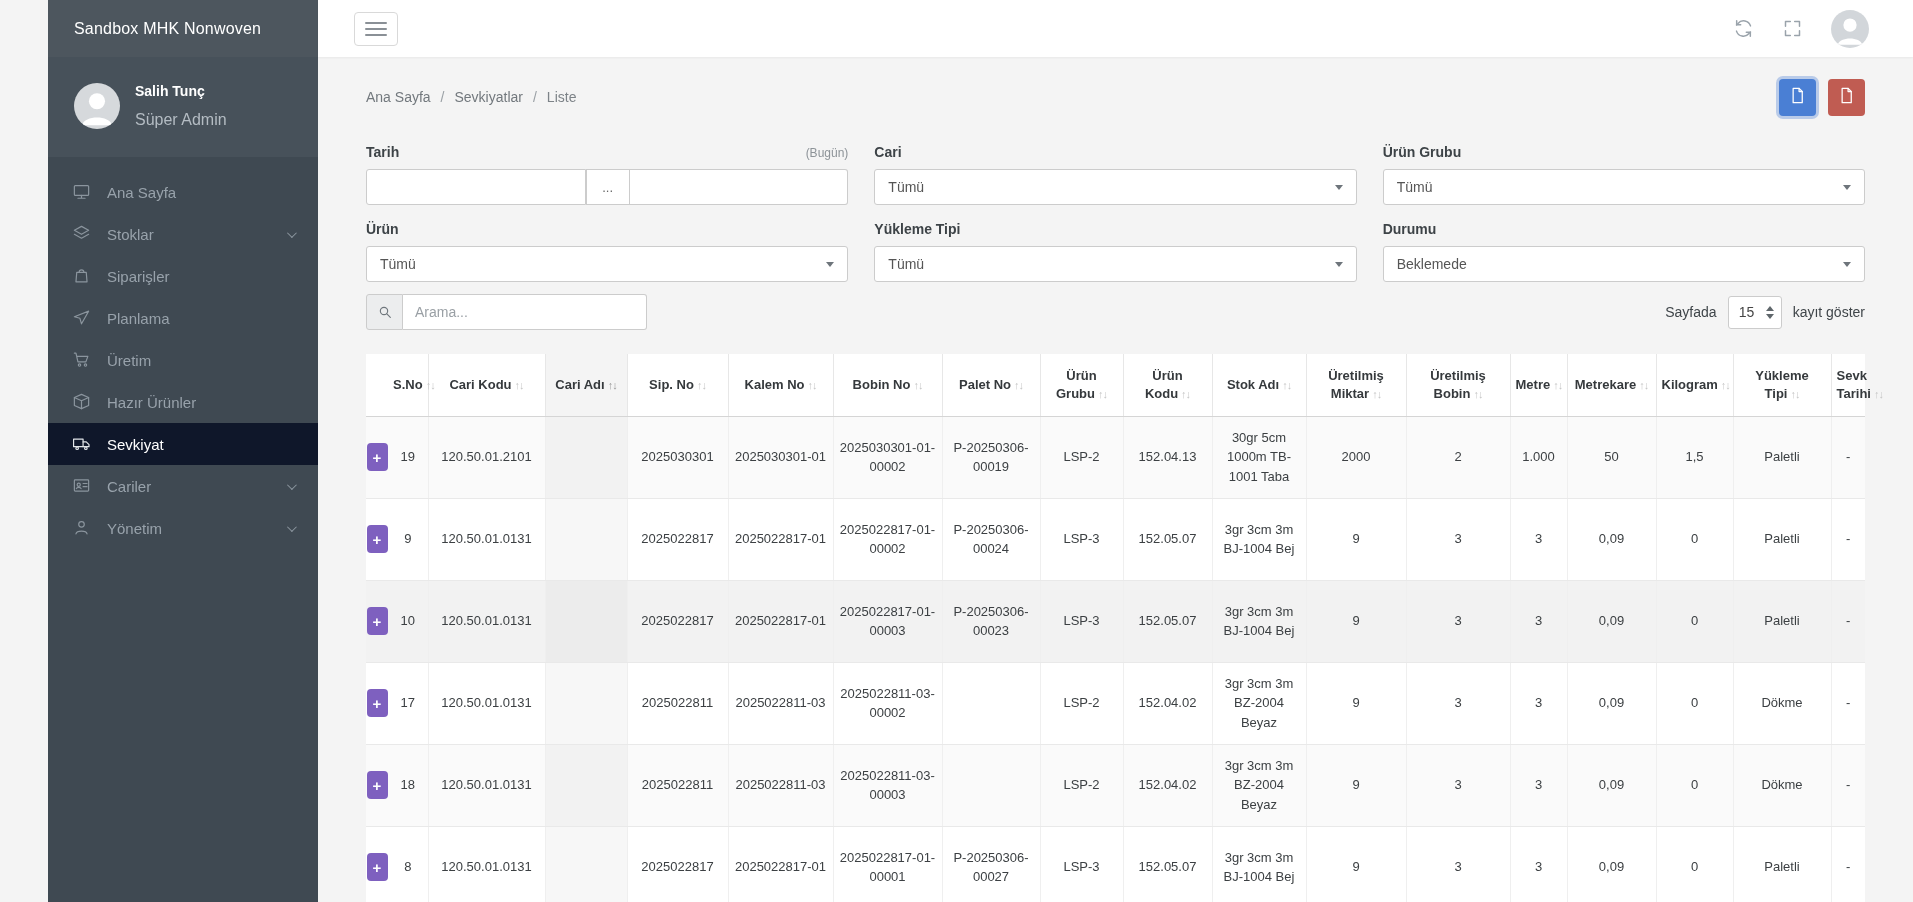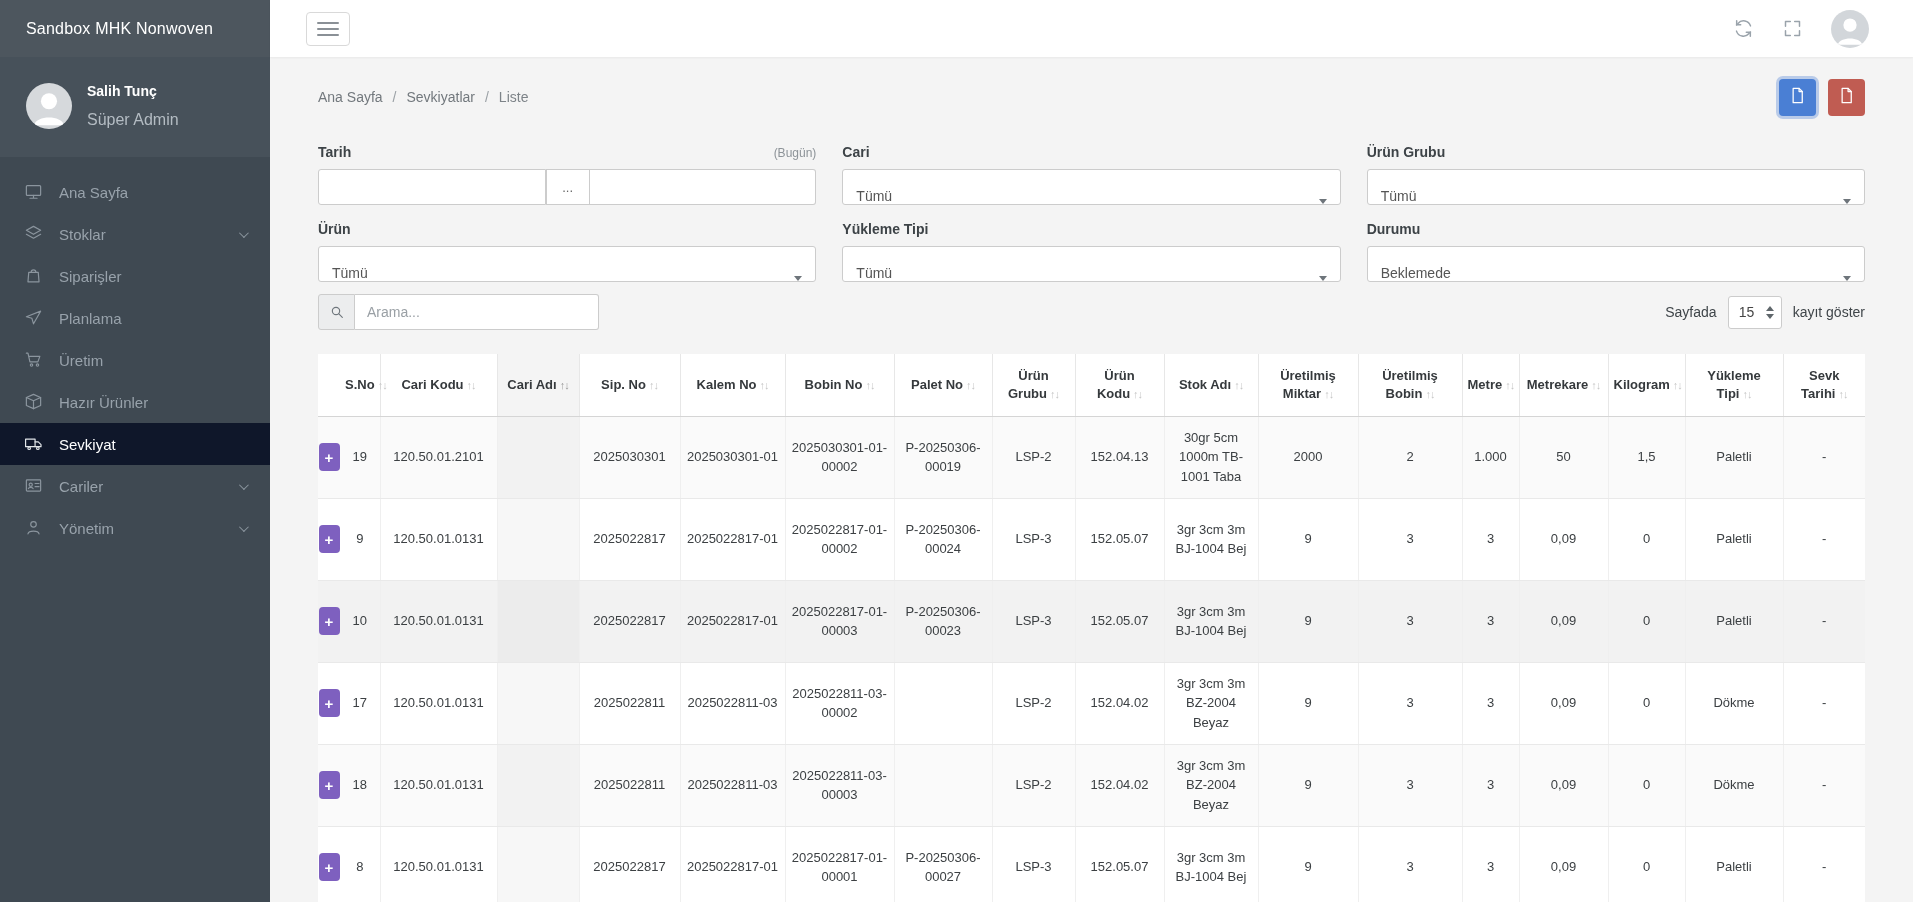--- a/index.html
+++ b/index.html
@@ -2,21 +2,21 @@
 <html><head>
 <meta charset="utf-8">
 <style>
   * { box-sizing: border-box; margin: 0; padding: 0; }
   html, body { width: 1913px; height: 902px; overflow: hidden; }
   body {
     font-family: "Liberation Sans", sans-serif;
     background: #f4f4f4;
     color: #3c4043;
   }
-  .app { display: flex; width: 1913px; height: 902px; }
+  .app { display: flex; width: 1913px; height: 902px; padding-left: 48px; }
 
   
   .sidebar { flex: 0 0 270px; background: #3f4952; display: flex; flex-direction: column; }
   .sidebar-header {
     height: 57px; background: #4d565e; color: #fff;
     display: flex; align-items: center; padding: 0 26px; font-size: 16px; letter-spacing: .2px;
   }
   .user-panel { background: #47515a; padding: 26px 26px 28px; display: flex; align-items: center; gap: 15px; }
   .user-avatar { width: 46px; height: 46px; border-radius: 50%; background: #d6d9dc; overflow: hidden; flex: 0 0 46px; }
   .user-avatar svg { width: 46px; height: 46px; }
@@ -81,21 +81,21 @@
     font-size: 14px; color: #555; font-family: inherit;
   }
   .date-group { display: flex; }
   .date-group input { flex: 1; min-width: 0; padding: 0 12px; }
   .date-group .date-start { border-radius: 3px 0 0 3px; }
   .date-group .date-end { border-radius: 0 3px 3px 0; border-left: none; }
   .date-dots {
     width: 44px; height: 36px; border: 1px solid #ccc; border-right-width: 1px; border-left-width: 1px;
     background: #fff; color: #666; font-size: 13px; cursor: pointer; flex: 0 0 44px;
   }
-  .select { display: flex; align-items: flex-end; justify-content: space-between; padding: 0 13px; cursor: pointer; gap: 19px; }
+  .select { display: flex; align-items: center; justify-content: space-between; padding: 0 13px; cursor: pointer; gap: 19px; }
   .caret { width: 0; height: 0; border-left: 4px solid transparent; border-right: 4px solid transparent; border-top: 5px solid #6e757b; }
 
   .table-controls { display: flex; align-items: center; margin-top: 12px; }
   .search-group { display: flex; }
   .search-btn {
     width: 37px; height: 36px; border: 1px solid #ccc; border-radius: 3px 0 0 3px;
     background: #ecedee; color: #6f767c; display: flex; align-items: center; justify-content: center;
   }
   .search-btn svg { width: 16px; height: 16px; }
   .search-input { width: 244px; border-left: none; border-radius: 0 3px 3px 0; padding: 0 12px; }

